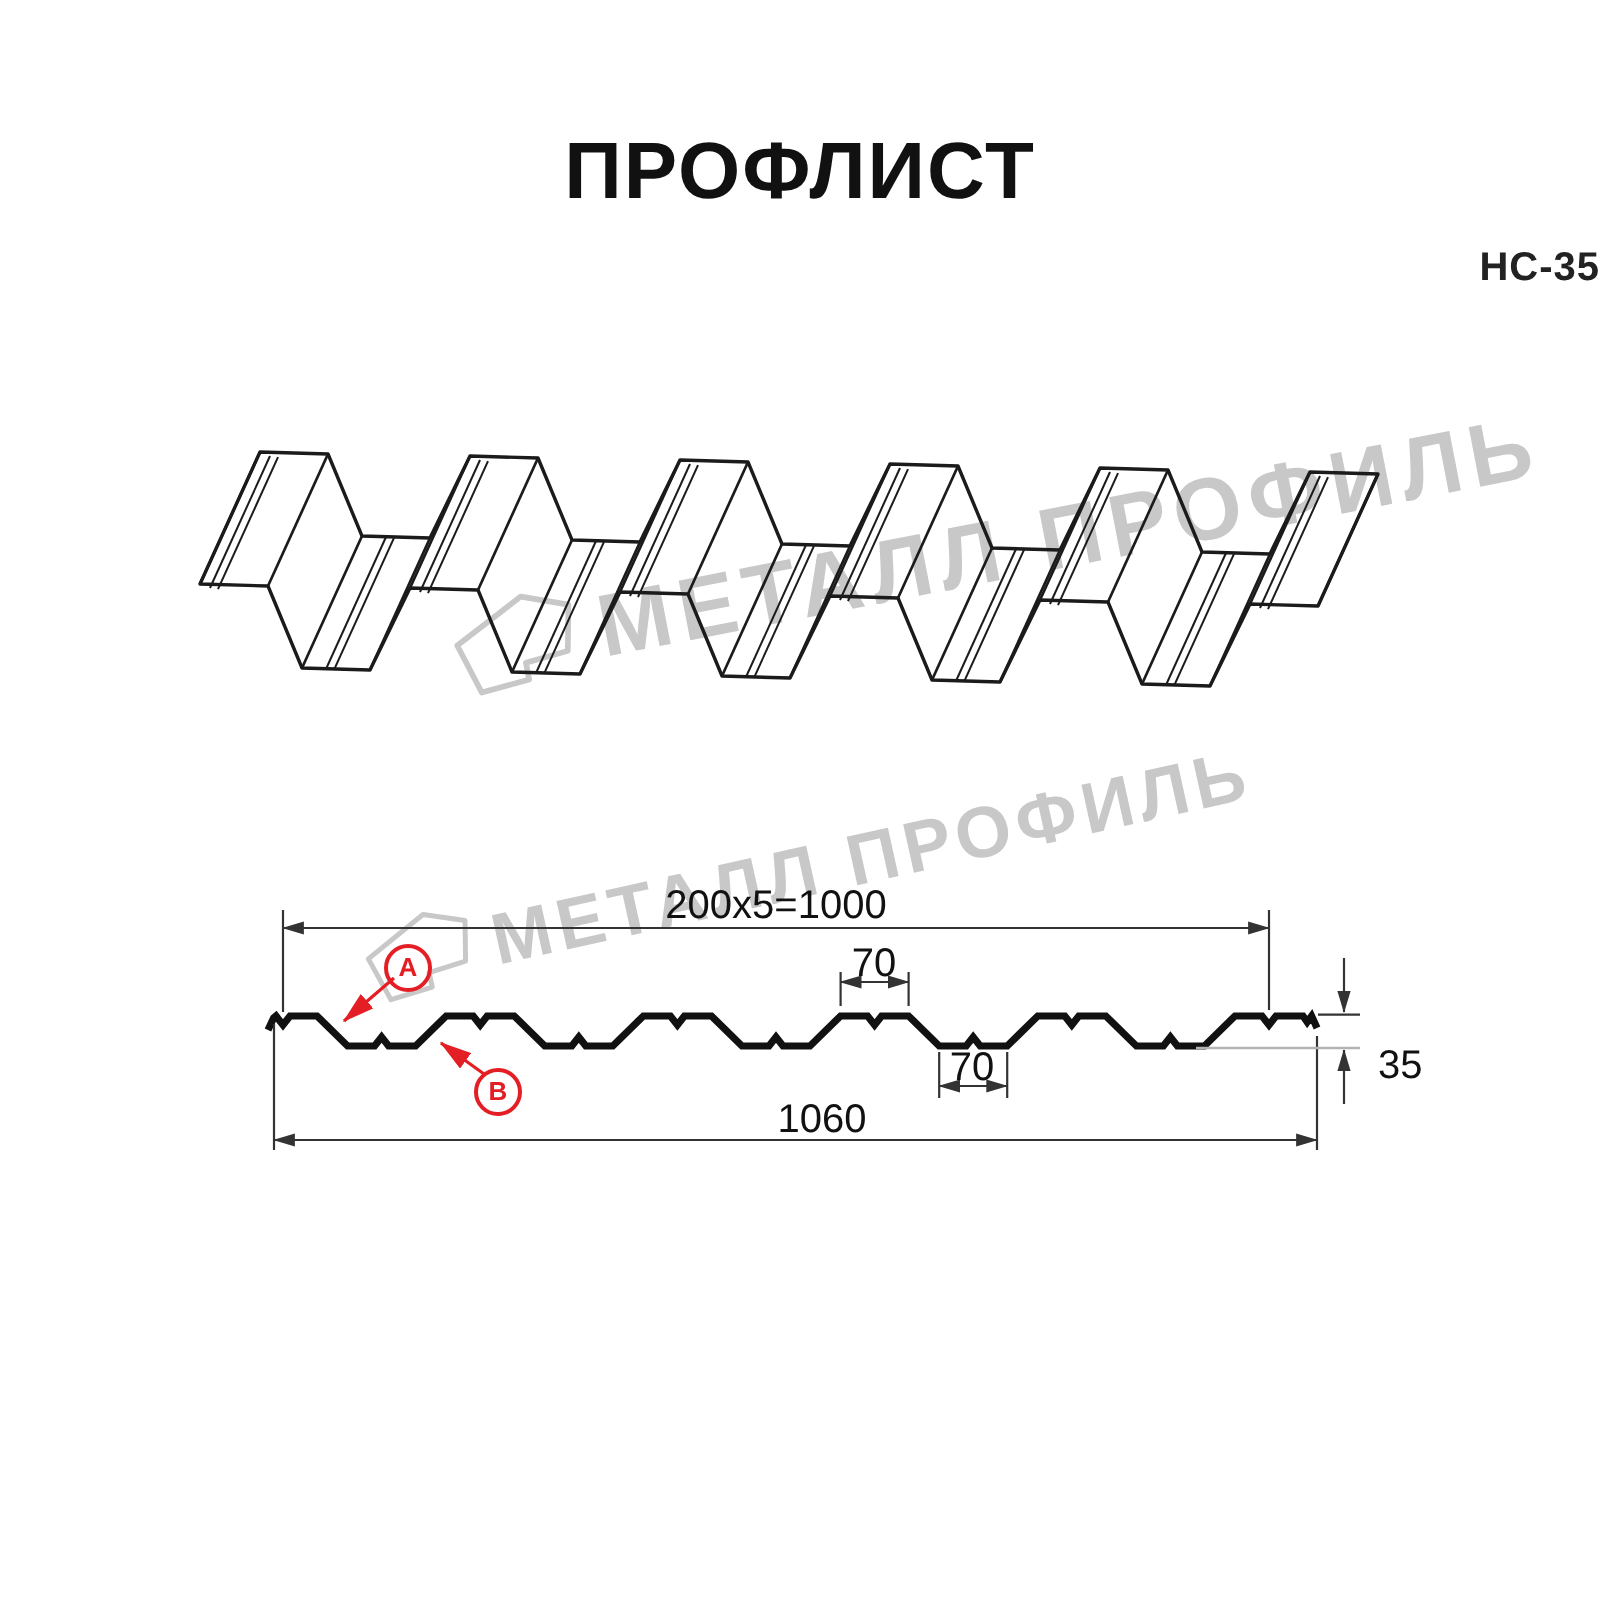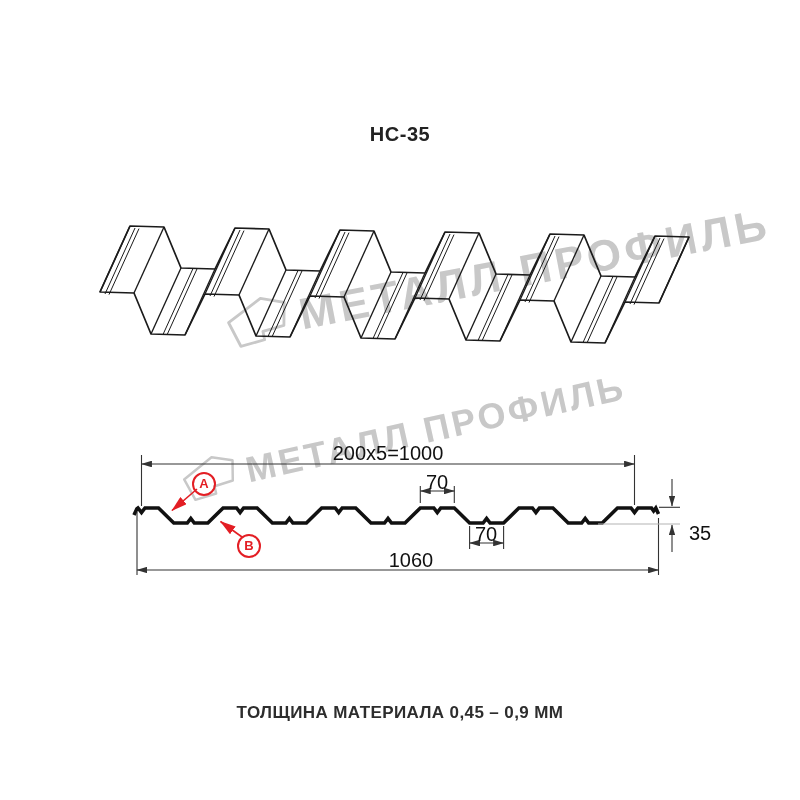--- a/index.html
+++ b/index.html
@@ -1,20 +1,20 @@
 <!DOCTYPE html>
 <html><head>
 <meta charset="utf-8">
 <style>
   html,body{margin:0;padding:0;background:#fff;}
   .page{position:relative;width:800px;height:800px;background:#ffffff;overflow:hidden;
         font-family:"Liberation Sans", sans-serif;color:#1a1a1a;}
   .title{position:absolute;left:0;top:64px;width:800px;text-align:center;
          font-size:40px;font-weight:700;letter-spacing:1px;color:#111;}
-  .subtitle{position:absolute;left:0;top:123px;width:800px;text-align:center;
+  .subtitle{position:absolute;left:0;top:123px;width:800px;text-align:right;
          font-size:20px;font-weight:700;letter-spacing:0.5px;color:#222;}
   .footer{position:absolute;left:0;top:703px;width:800px;text-align:center;
          font-size:17px;font-weight:700;letter-spacing:0.4px;color:#2d2d2d;}
   .wm{position:absolute;display:flex;align-items:center;white-space:nowrap;
       color:#c8c8c8;font-weight:700;z-index:3;}
   #wm1{left:226px;top:302px;gap:9px;font-size:44px;letter-spacing:4px;
        transform:rotate(-11deg);transform-origin:0 50%;}
   #wm2{left:182px;top:461px;gap:8px;font-size:36px;letter-spacing:3px;
        transform:rotate(-12.5deg);transform-origin:0 50%;}
   .wm svg{flex:0 0 auto;}
@@ -24,20 +24,21 @@
   .center{text-align:center;}
   .marker-circle{position:absolute;z-index:6;width:20px;height:20px;border-radius:50%;
       border:2.5px solid #e31e24;color:#e31e24;font-size:13px;font-weight:700;
       line-height:20px;text-align:center;background:transparent;box-sizing:content-box;}
 </style>
 </head>
 <body>
 
 <div class="page">
 
+  <div class="title">ПРОФЛИСТ</div>
   <div class="subtitle">НС-35</div>
 
   <div class="wm" id="wm1">
     <svg width="66" height="54" viewBox="0 0 70 56">
       <polygon points="4,22 42,3 66,12 61,36 38,38 38,47 12,49" fill="none" stroke="#c8c8c8" stroke-width="3" stroke-linejoin="round"></polygon>
     </svg>
     <span>МЕТАЛЛ ПРОФИЛЬ</span>
   </div>
 
   <div class="wm" id="wm2">
@@ -132,14 +133,13 @@
 
   <div class="dimlabel center" style="left:308px;top:445px;width:160px;">200x5=1000</div>
   <div class="dimlabel center" style="left:417px;top:474px;width:40px;">70</div>
   <div class="dimlabel center" style="left:466px;top:526px;width:40px;">70</div>
   <div class="dimlabel" style="left:680px;top:525px;width:34px;margin-left:9px;">35</div>
   <div class="dimlabel center" style="left:351px;top:552px;width:120px;">1060</div>
 
   <div class="marker-circle" style="left:192px;top:472px;">A</div>
   <div class="marker-circle" style="left:237px;top:534px;">B</div>
 
-  <div class="footer">ТОЛЩИНА МАТЕРИАЛА 0,45 – 0,9 ММ</div>
 </div>
 
 </body></html>

